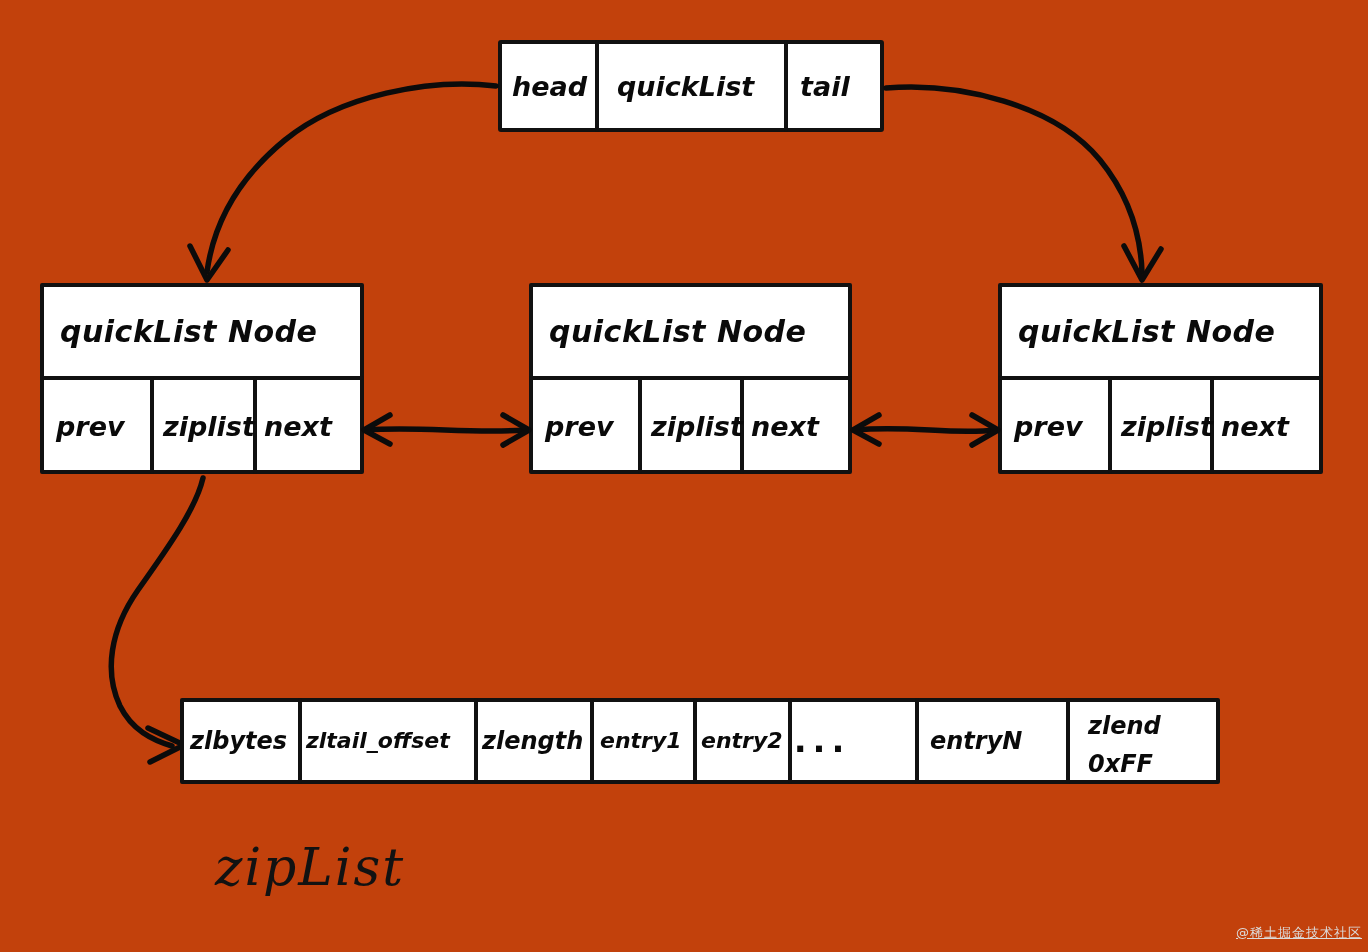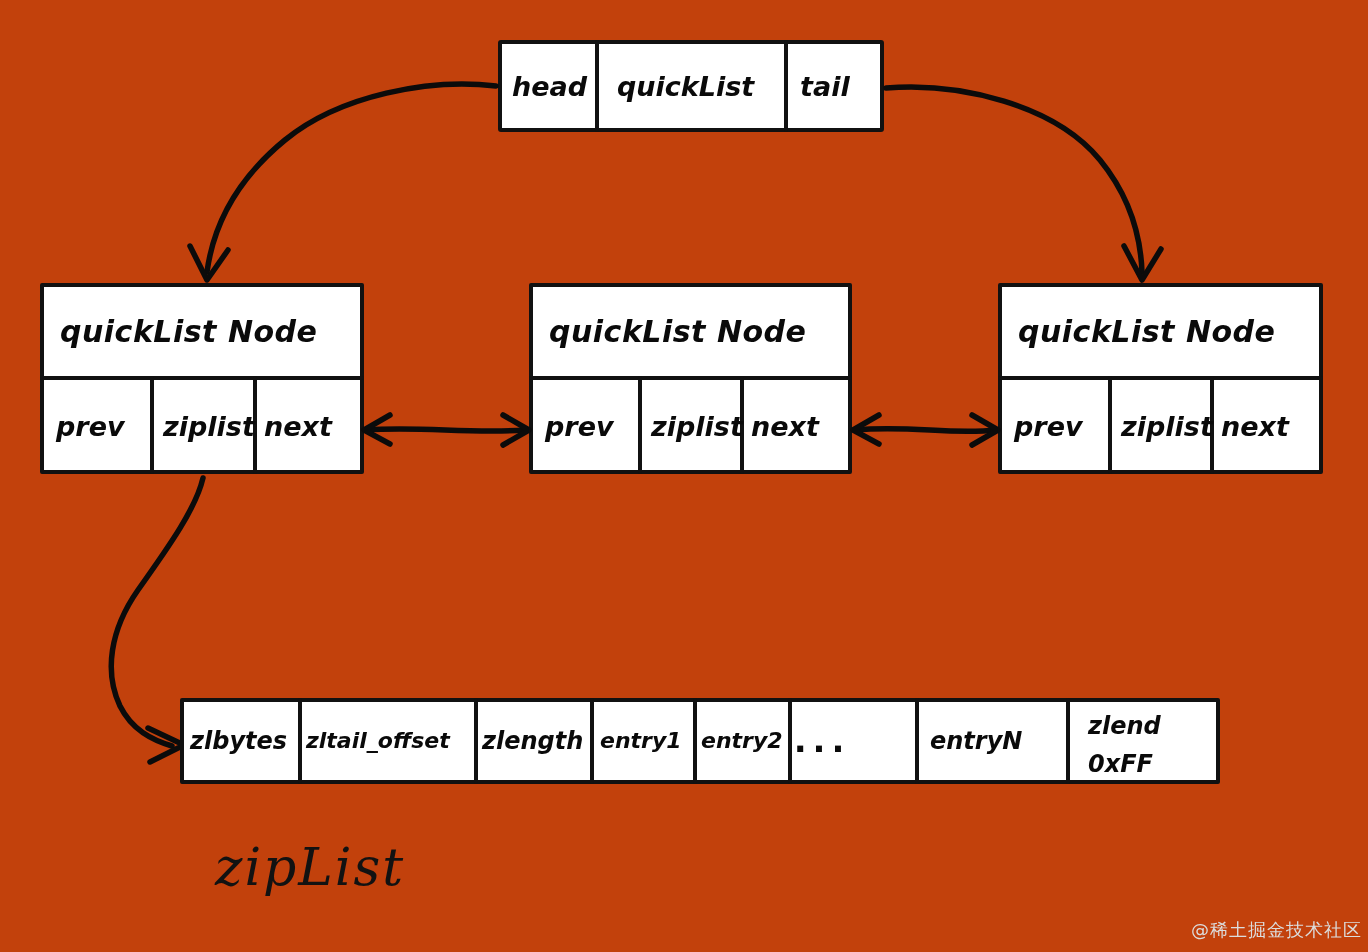--- a/index.html
+++ b/index.html
@@ -76,24 +76,25 @@
     font-size: 34px;
     font-weight: 700;
     fill: #0a0a0a;
     letter-spacing: 6px;
   }
   .watermark {
     position: absolute;
     right: 14px;
     bottom: 10px;
     font-family: "DejaVu Sans", sans-serif;
-    font-size: 18px;
+    font-size: 13px;
     color: #dcdcdc;
     letter-spacing: 1px;
     user-select: none;
+    text-decoration: underline;
   }
 </style>
 </head>
 <body>
 
 <div id="canvas">
 
   <svg id="diagram" viewBox="0 0 1368 952">
 
     <g>

